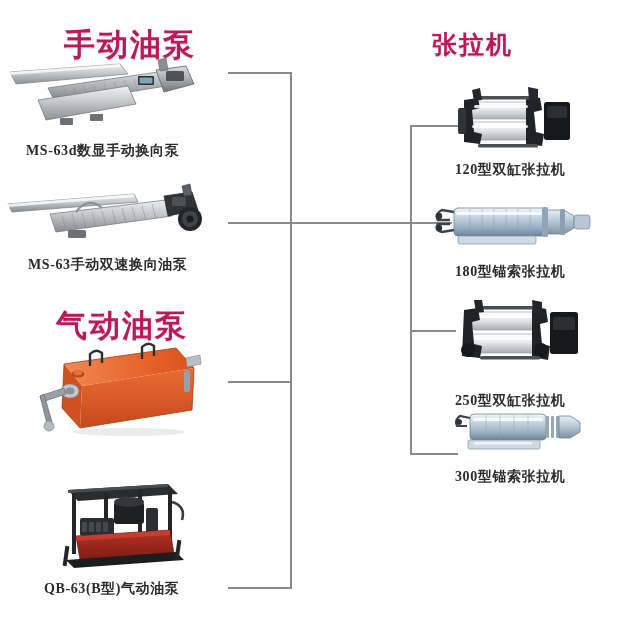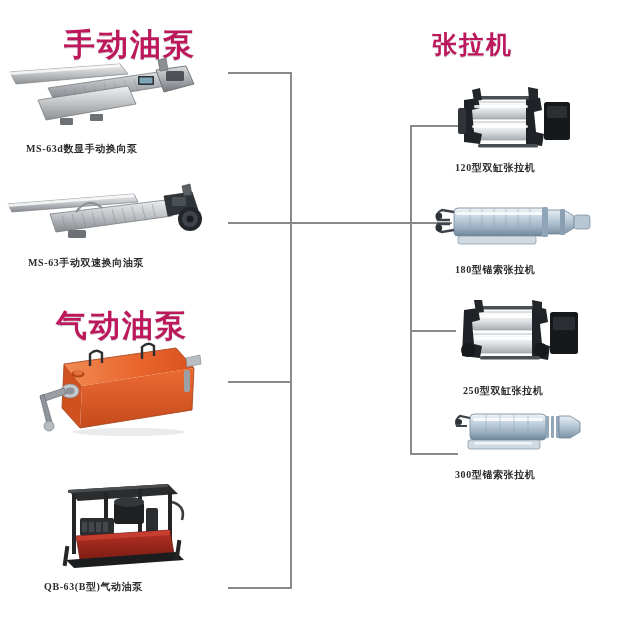--- a/index.html
+++ b/index.html
@@ -24,21 +24,21 @@
   }
   #h-manual{left:64px;top:24px;font-size:31px;}
   #h-pneu  {left:56px;top:305px;font-size:31px;text-align:center;}
   #h-jack  {left:432px;top:28px;font-size:25px;}
 
   
   .caption{
     position:absolute;
     font-family:"Liberation Serif","DejaVu Serif",serif;
     font-weight:bold;
-    font-size:10px;
+    font-size:14px;
     color:#2b2b2b;
     white-space:nowrap;
     letter-spacing:.6px;
   }
 
   
   .ln{position:absolute;background:#8a8a8a;}
   .ln.h{height:1.6px;}
   .ln.v{width:1.6px;}
 
@@ -341,21 +341,21 @@
       <rect x="32" y="6" width="60" height="3.5" rx="1.5" fill="#4a4f54"></rect>
       <rect x="32" y="56" width="60" height="3.5" rx="1.5" fill="#4a4f54"></rect>
 
       <rect x="102" y="12" width="28" height="42" rx="2.5" fill="#16191c"></rect>
       <rect x="105" y="17" width="22" height="13" rx="1.5" fill="#2b2f33"></rect>
 
       <polygon points="26,0 34,0 36,12 28,13" fill="#23272b"></polygon>
       <polygon points="84,0 94,2 94,14 85,13" fill="#23272b"></polygon>
     </svg>
   </div>
-  <div class="caption" style="left:455px;top:384px;margin-left:8px;">250型双缸张拉机</div>
+  <div class="caption" style="left:455px;top:392px;">250型双缸张拉机</div>
 
   <div class="prod" style="left:452px;top:404px;">
     <svg width="132" height="56" viewBox="0 0 132 56">
 
       <rect x="18" y="10" width="76" height="26" rx="4" fill="url(#gBlue)" stroke="#6f8395" stroke-width="0.8"></rect>
       <rect x="21" y="14" width="70" height="3" rx="1.5" fill="#ffffff" opacity="0.8"></rect>
       <g stroke="#8ba0b2" stroke-width="0.7" opacity="0.7">
         <line x1="34" y1="11" x2="34" y2="35"></line>
           <line x1="48" y1="11" x2="48" y2="35"></line>
         <line x1="62" y1="11" x2="62" y2="35"></line>

